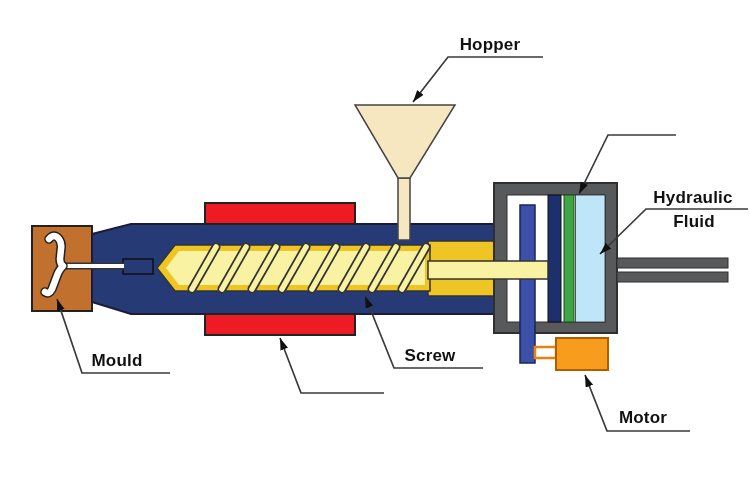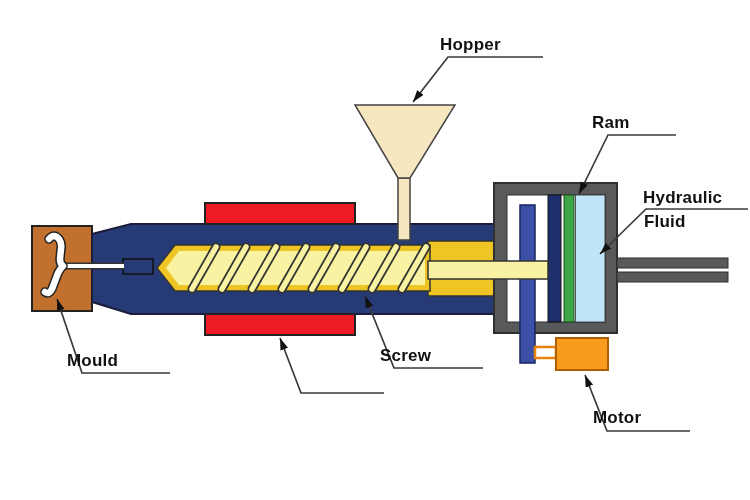--- a/index.html
+++ b/index.html
@@ -1,19 +1,19 @@
 <!DOCTYPE html>
 <html><head>
 <meta charset="utf-8">
 <style>
   html,body{margin:0;padding:0;background:#fff;}
   #canvas{position:relative;width:750px;height:500px;background:#fff;overflow:hidden;
           font-family:"Liberation Sans", sans-serif;}
   #drawing{position:absolute;left:0;top:0;}
-  .label{position:absolute;width:100px;font-weight:bold;
+  .label{position:absolute;width:100px;text-align:center;font-weight:bold;
          font-size:17px;line-height:1.0;color:#111;letter-spacing:0.2px;}
 </style>
 </head>
 <body>
 
 <div id="canvas">
 
   <svg id="drawing" width="750" height="500" viewBox="0 0 750 500">
     <defs>
       <marker id="arrow" markerUnits="userSpaceOnUse" markerWidth="14" markerHeight="10" refX="12" refY="4" orient="auto">
@@ -88,19 +88,18 @@
       <polyline points="676,135 608,135 579,194" marker-end="url(#arrow)"></polyline>
       <polyline points="748,209 646,209 600,254" marker-end="url(#arrow)"></polyline>
       <polyline points="170,373 82,373 57,299" marker-end="url(#arrow)"></polyline>
       <polyline points="384,393 301,393 280,338" marker-end="url(#arrow)"></polyline>
       <polyline points="483,368 394,368 365,296" marker-end="url(#arrow)"></polyline>
       <polyline points="690,431 607,431 585,375" marker-end="url(#arrow)"></polyline>
     </g>
   </svg>
 
   <div class="label" style="left:440px;top:36px;">Hopper</div>
-  <div class="label" style="left:592px;top:114px;">Ram</div>
   <div class="label" style="left:643px;top:189px;">Hydraulic</div>
   <div class="label" style="left:644px;top:213px;">Fluid</div>
   <div class="label" style="left:67px;top:352px;">Mould</div>
   <div class="label" style="left:593px;top:409px;">Motor</div>
   <div class="label" style="left:380px;top:347px;">Screw</div>
 </div>
 
 </body></html>

